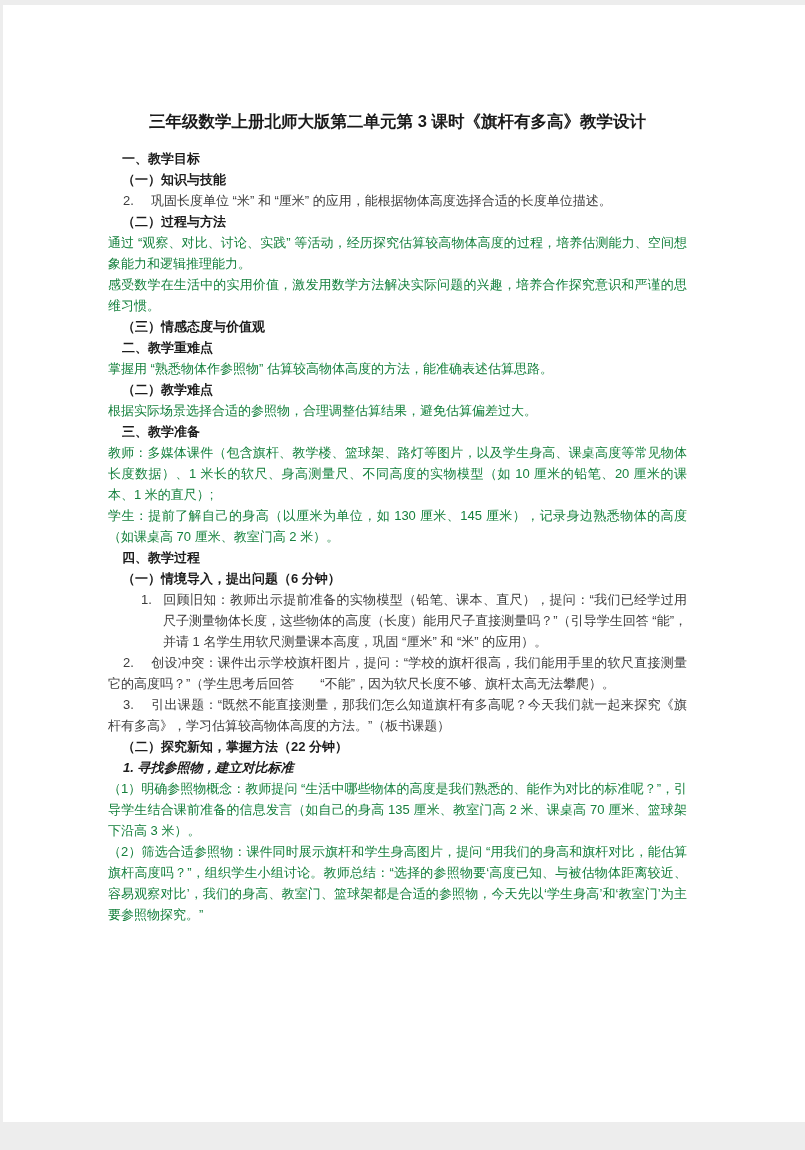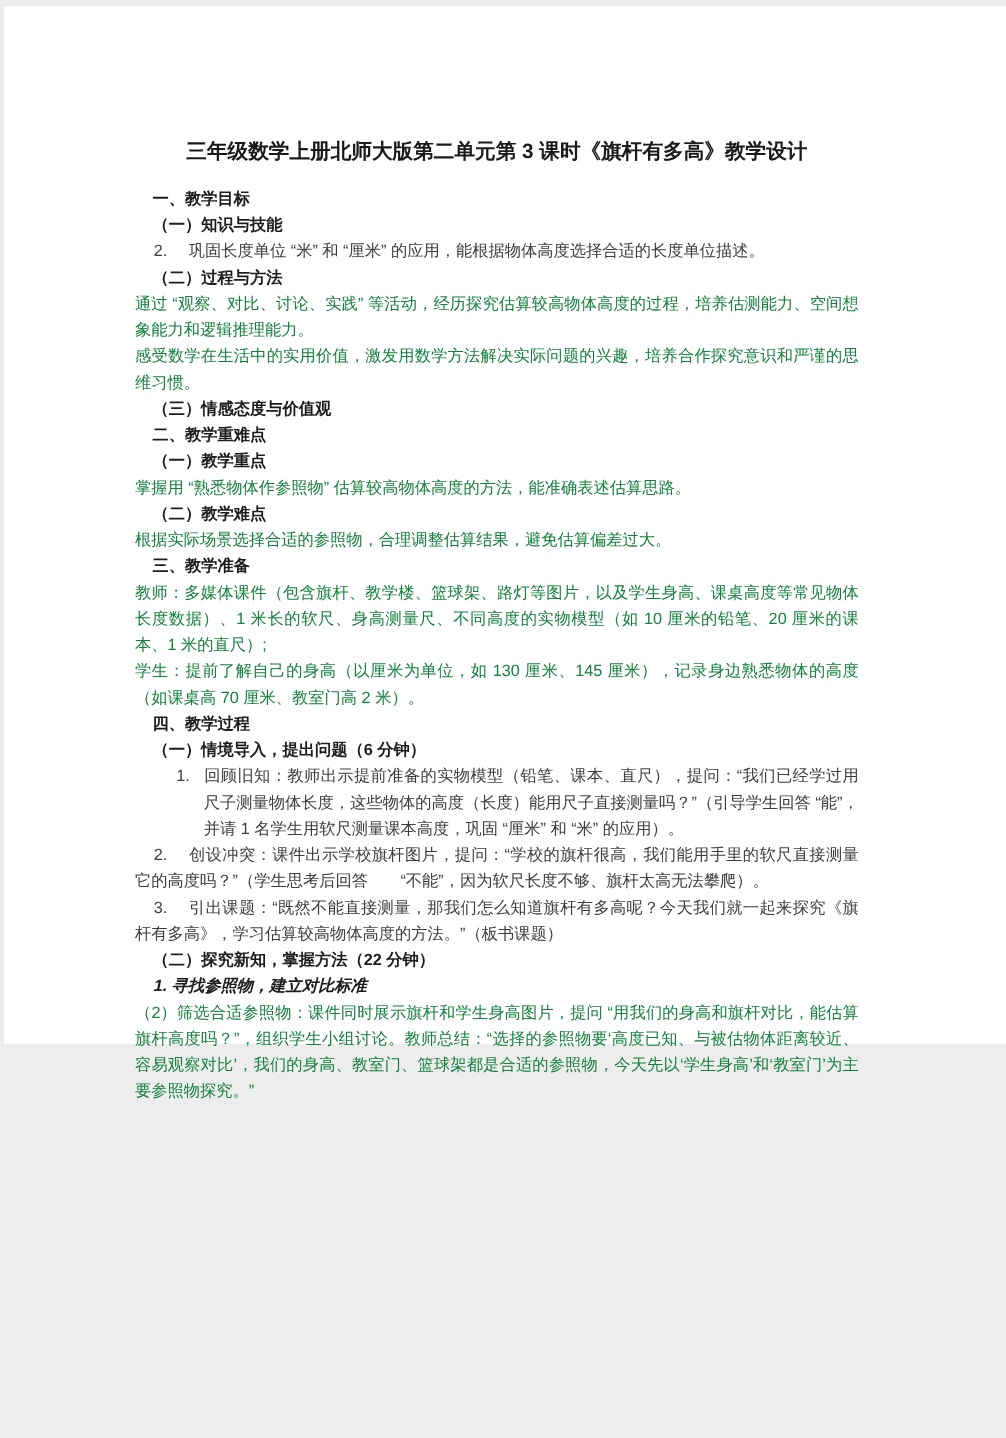--- a/index.html
+++ b/index.html
@@ -6,21 +6,21 @@
   body{
     width:805px;height:1150px;
     background:#ededed;
     font-family:"Liberation Sans",sans-serif;
     position:relative;
     overflow:hidden;
   }
   .page{
     position:absolute;
     left:3px;top:5px;
-    width:802px;height:830px;
+    width:802px;height:1117px;
     background:#ffffff;
   }
   .content{
     position:absolute;
     left:105px;top:104px;
     width:579px;
     color:#3c3c3c;
   }
   .doc-title{
     font-size:16.5px;
@@ -70,30 +70,30 @@
     <div class="doc-title">三年级数学上册北师大版第二单元第 3 课时《旗杆有多高》教学设计</div>
     <div>
         <div class="para h1">一、教学目标</div>
         <div class="para h2">（一）知识与技能</div>
         <div class="para pnum"><span class="num">2.</span>巩固长度单位 “米” 和 “厘米” 的应用，能根据物体高度选择合适的长度单位描述。</div>
         <div class="para h2">（二）过程与方法</div>
         <div class="para p">通过 “观察、对比、讨论、实践” 等活动，经历探究估算较高物体高度的过程，培养估测能力、空间想象能力和逻辑推理能力。</div>
         <div class="para p">感受数学在生活中的实用价值，激发用数学方法解决实际问题的兴趣，培养合作探究意识和严谨的思维习惯。</div>
         <div class="para h2">（三）情感态度与价值观</div>
         <div class="para h1">二、教学重难点</div>
-        <div class="para h2">（一）教学重点</div>
         <div class="para p">掌握用 “熟悉物体作参照物” 估算较高物体高度的方法，能准确表述估算思路。</div>
         <div class="para h2">（二）教学难点</div>
         <div class="para p">根据实际场景选择合适的参照物，合理调整估算结果，避免估算偏差过大。</div>
         <div class="para h1">三、教学准备</div>
         <div class="para p">教师：多媒体课件（包含旗杆、教学楼、篮球架、路灯等图片，以及学生身高、课桌高度等常见物体长度数据）、1 米长的软尺、身高测量尺、不同高度的实物模型（如 10 厘米的铅笔、20 厘米的课本、1 米的直尺）;</div>
         <div class="para p">学生：提前了解自己的身高（以厘米为单位，如 130 厘米、145 厘米），记录身边熟悉物体的高度（如课桌高 70 厘米、教室门高 2 米）。</div>
         <div class="para h1">四、教学过程</div>
         <div class="para h2">（一）情境导入，提出问题（6 分钟）</div>
         <div class="para li"><span class="num">1.</span>回顾旧知：教师出示提前准备的实物模型（铅笔、课本、直尺），提问：“我们已经学过用尺子测量物体长度，这些物体的高度（长度）能用尺子直接测量吗？”（引导学生回答 “能”，并请 1 名学生用软尺测量课本高度，巩固 “厘米” 和 “米” 的应用）。</div>
         <div class="para pnum"><span class="num">2.</span>创设冲突：课件出示学校旗杆图片，提问：“学校的旗杆很高，我们能用手里的软尺直接测量它的高度吗？”（学生思考后回答　　“不能”，因为软尺长度不够、旗杆太高无法攀爬）。</div>
         <div class="para pnum"><span class="num">3.</span>引出课题：“既然不能直接测量，那我们怎么知道旗杆有多高呢？今天我们就一起来探究《旗杆有多高》，学习估算较高物体高度的方法。”（板书课题）</div>
         <div class="para h2">（二）探究新知，掌握方法（22 分钟）</div>
         <div class="para h3">1. 寻找参照物，建立对比标准</div>
+        <div class="para p">（1）明确参照物概念：教师提问 “生活中哪些物体的高度是我们熟悉的、能作为对比的标准呢？”，引导学生结合课前准备的信息发言（如自己的身高 135 厘米、教室门高 2 米、课桌高 70 厘米、篮球架下沿高 3 米）。</div>
         <div class="para p">（2）筛选合适参照物：课件同时展示旗杆和学生身高图片，提问 “用我们的身高和旗杆对比，能估算旗杆高度吗？”，组织学生小组讨论。教师总结：“选择的参照物要‘高度已知、与被估物体距离较近、容易观察对比’，我们的身高、教室门、篮球架都是合适的参照物，今天先以‘学生身高’和‘教室门’为主要参照物探究。”</div>
       </div>
   </div>
 </div>
 
 </body></html>

